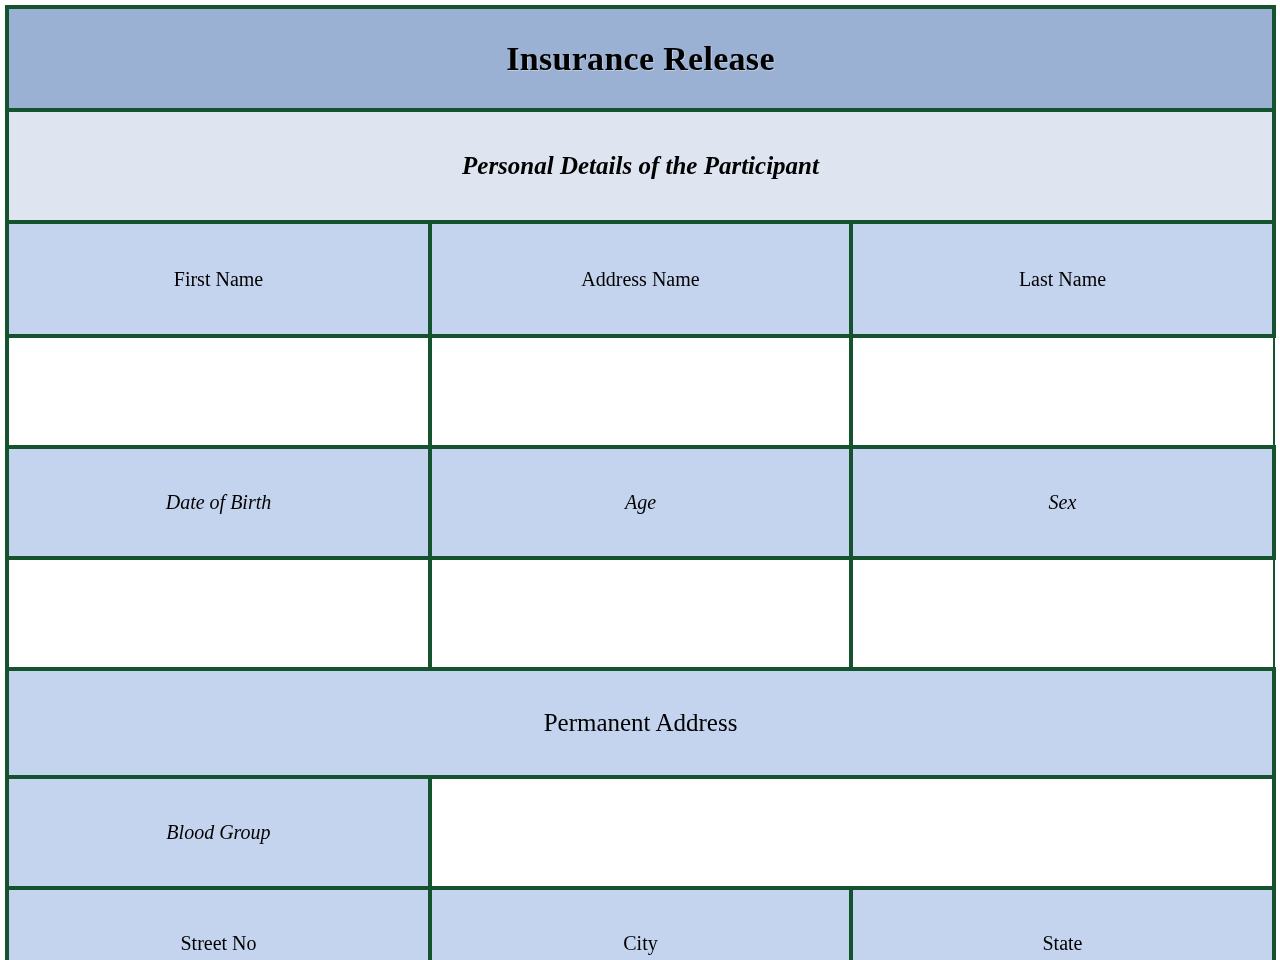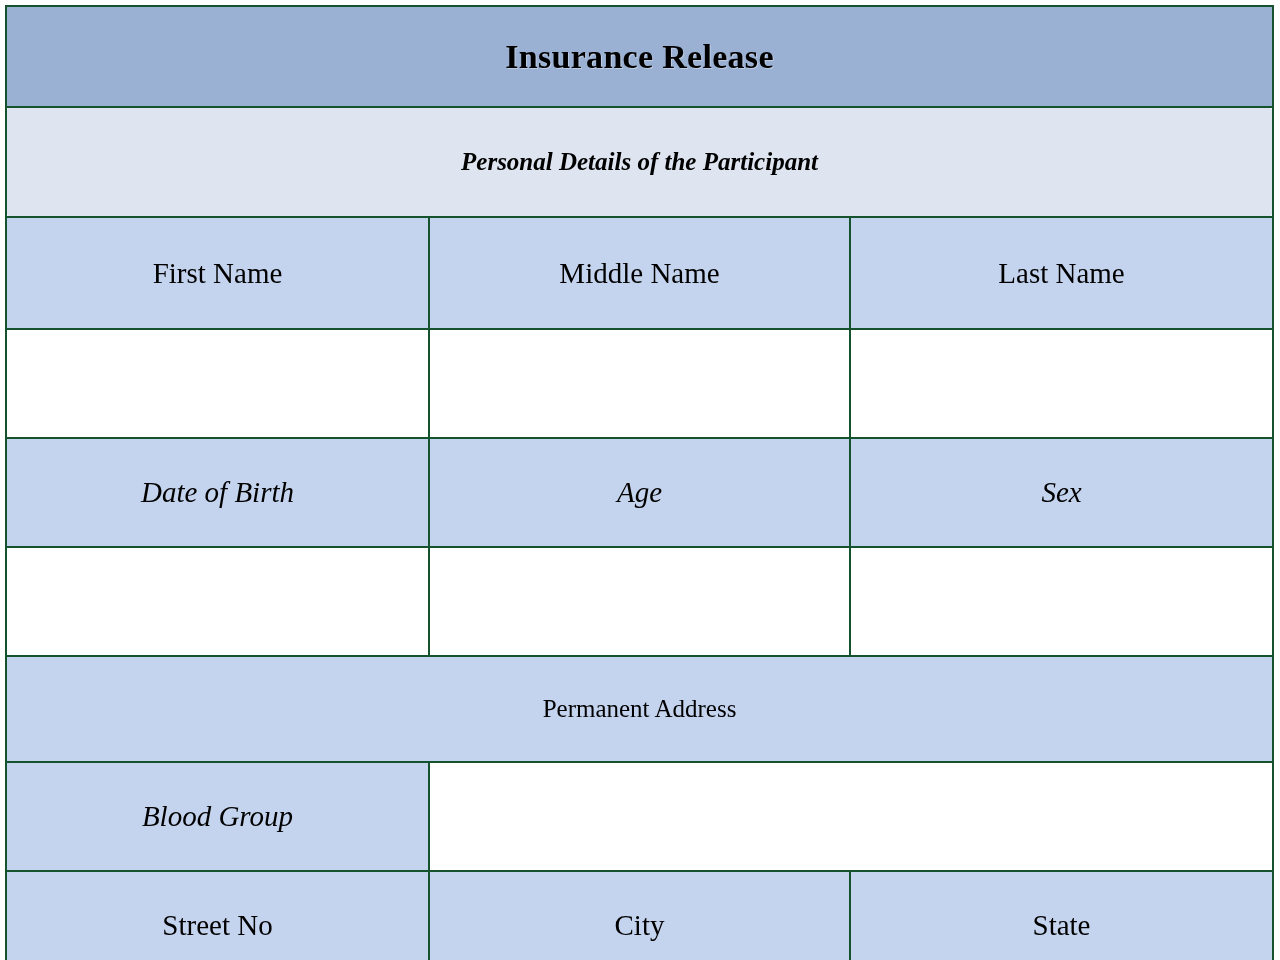--- a/index.html
+++ b/index.html
@@ -22,21 +22,21 @@
     box-sizing: border-box;
   }
 
   table.form-table {
     border-collapse: collapse;
     table-layout: fixed;
     width: 1267px;
   }
 
   table.form-table td {
-    border: 2px solid #14532d;
+    border: 4px solid #14532d;
     padding: 0;
     margin: 0;
     vertical-align: middle;
     text-align: center;
     color: #000000;
   }
 
   
   col.c1 { width: 423px; }
   col.c2 { width: 421px; }
@@ -61,21 +61,21 @@
     font-size: 25px;
     font-weight: bold;
     font-style: italic;
     border-radius: 6px;
   }
 
   
   td.label-cell {
     background: #c5d4ee;
     height: 110px;
-    font-size: 29px;
+    font-size: 20px;
     font-weight: normal;
   }
   td.label-cell.short { height: 107px; font-style: italic; }
 
   
   td.input-cell {
     background: #ffffff;
     height: 107px;
     border-width: 2px;
   }
@@ -110,21 +110,21 @@
       <tr>
         <td class="title-cell" colspan="3">Insurance Release</td>
       </tr>
 
       <tr>
         <td class="subtitle-cell" colspan="3">Personal Details of the Participant</td>
       </tr>
 
       <tr>
         <td class="label-cell">First Name</td>
-        <td class="label-cell">Middle Name</td>
+        <td class="label-cell">Address Name</td>
         <td class="label-cell">Last Name</td>
       </tr>
 
       <tr>
         <td class="input-cell"></td>
         <td class="input-cell"></td>
         <td class="input-cell thin-edge"></td>
       </tr>
 
       <tr>

